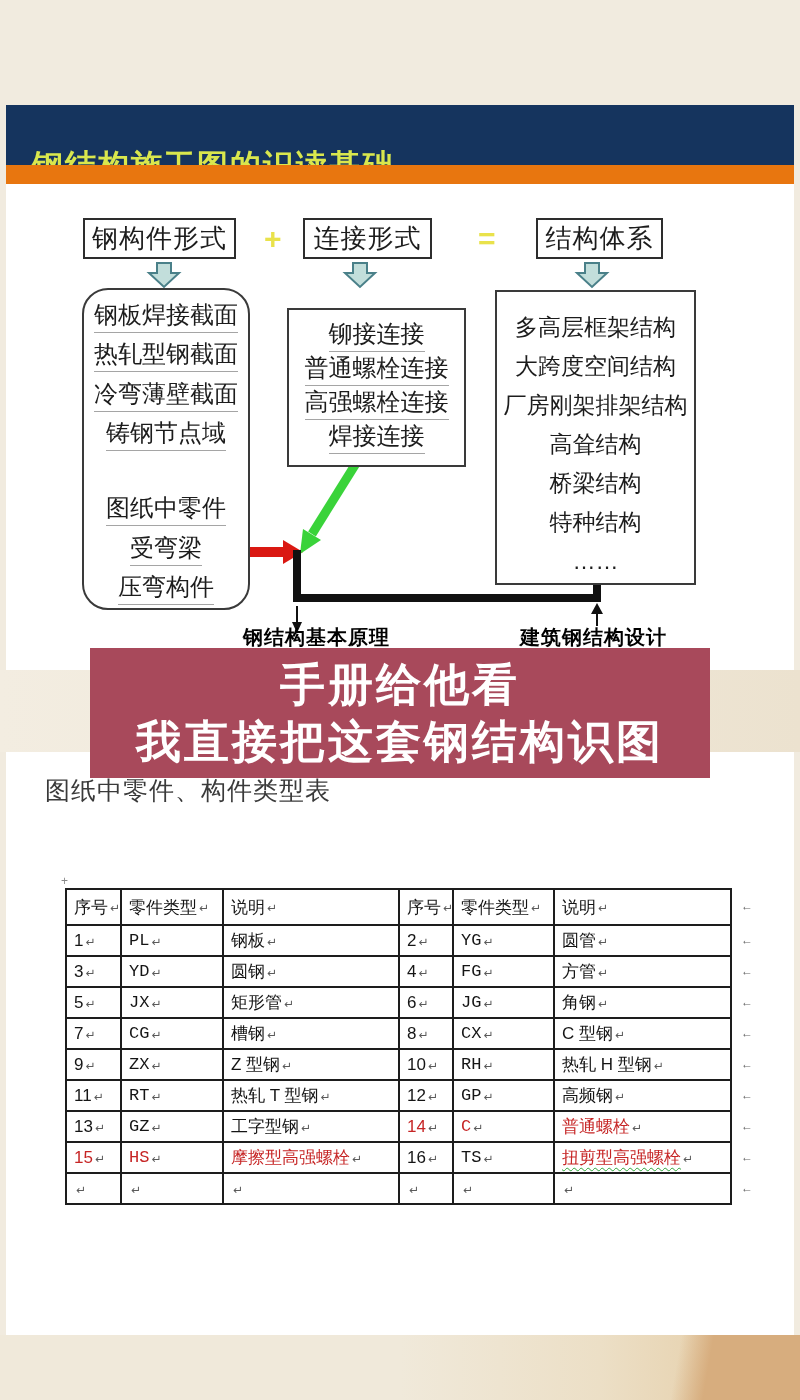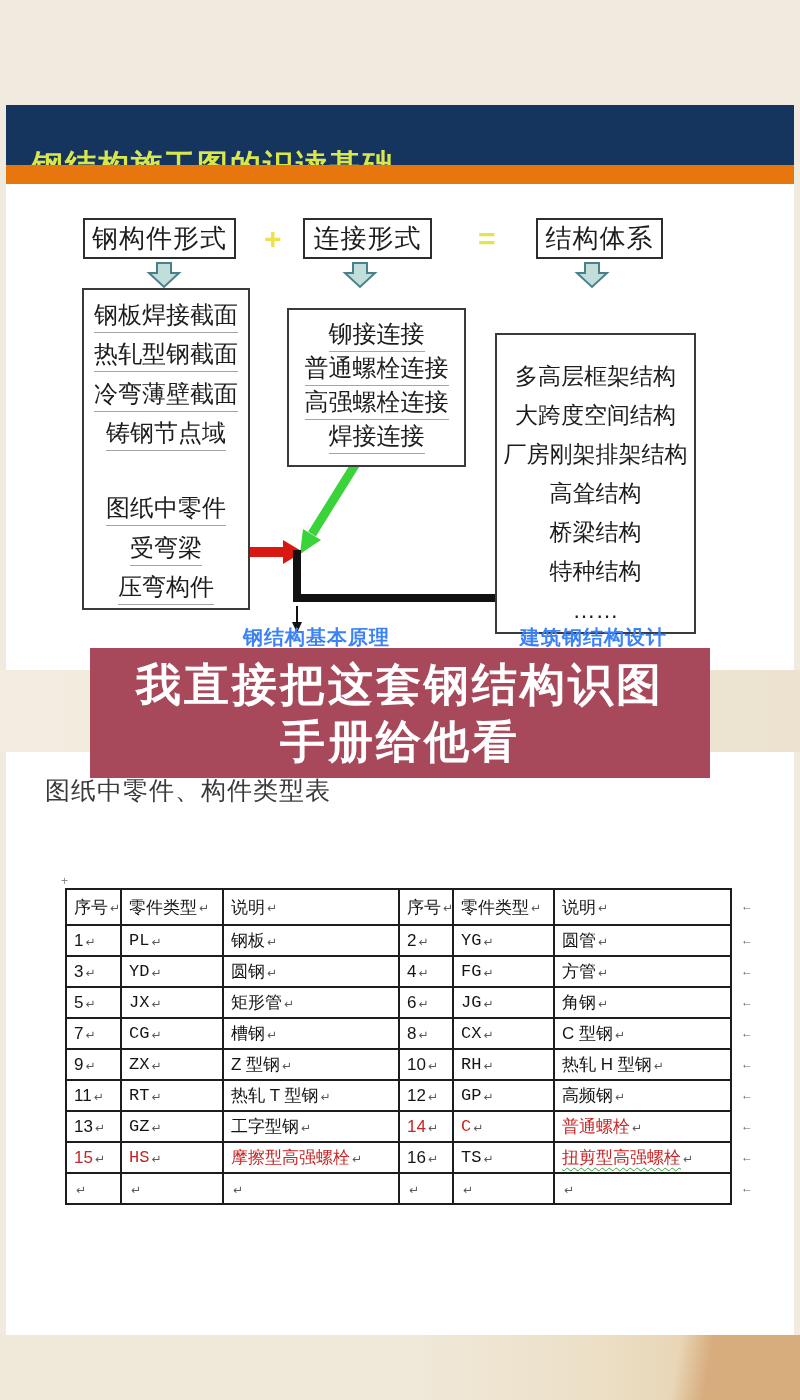--- a/index.html
+++ b/index.html
@@ -43,23 +43,23 @@
   .lbox{position:absolute;background:#fff;border:2px solid #3a3a3a;
     display:flex;flex-direction:column;align-items:center;color:var(--ink);}
   .lbox .li{display:flex;align-items:center;justify-content:center;}
   .lbox .li span{display:inline-block;}
   .ul-items .li span{border-bottom:1px solid #a5a5a5;padding-bottom:1px;}
   .list-left .li{height:40px;font-size:24px;}
   .list-left{padding-top:6px;}
   .list-left .li:nth-child(4){margin-bottom:36px;}
   .list-mid{padding-top:8px;}
   .list-mid .li{height:34px;font-size:24px;}
-  .list-right{padding-top:22px;margin-top:43px;}
+  .list-right{padding-top:16px;}
   .list-right .li{height:39px;font-size:23px;letter-spacing:0;}
-  .flow-label{position:absolute;font-size:20px;font-weight:600;color:#3b82f6;
+  .flow-label{position:absolute;font-size:20px;font-weight:600;color:#000000;
     letter-spacing:1px;white-space:nowrap;}
   .diagram-svg{position:absolute;left:0;top:0;}
 
   
   .banner{position:absolute;left:90px;top:648px;width:620px;height:130px;
     background:var(--banner-bg);color:#ffffff;text-align:center;
     font-family:"DejaVu Serif","Liberation Serif",serif;font-weight:bold;
     display:flex;flex-direction:column;justify-content:center;}
   .banner .bl{font-size:45px;line-height:57px;letter-spacing:3px;}
 
@@ -139,21 +139,21 @@
       <g>
         <line x1="291" y1="422" x2="291" y2="440" stroke="#111" stroke-width="2"></line>
         <polygon points="286,438 296,438 291,449" fill="#111"></polygon>
       </g>
       <g>
         <line x1="591" y1="442" x2="591" y2="428" stroke="#111" stroke-width="2"></line>
         <polygon points="585,430 597,430 591,419" fill="#111"></polygon>
       </g>
     </svg>
 
-    <div class="lbox list-left ul-items" style="left:76px;top:104px;width:164px;height:312px;">
+    <div class="lbox list-left ul-items" style="left:76px;top:104px;width:164px;height:312px;border-radius:26px;">
         <div class="li">
           <span>钢板焊接截面</span>
         </div>
         <div class="li">
           <span>热轧型钢截面</span>
         </div>
         <div class="li">
           <span>冷弯薄壁截面</span>
         </div>
         <div class="li">
@@ -465,19 +465,19 @@
           <div style="height: 31px;">←</div>
           <div style="height: 31px;">←</div>
           <div style="height: 31px;">←</div>
           <div style="height: 31px;">←</div>
           <div style="height: 31px;">←</div>
         </div>
     </div>
   </div>
 
   <div class="banner">
+    <div class="bl">手册给他看</div>
     <div class="bl">我直接把这套钢结构识图</div>
-    <div class="bl">手册给他看</div>
   </div>
 
   <div class="bg-bottom"></div>
 
 </div>
 
 </body></html>

